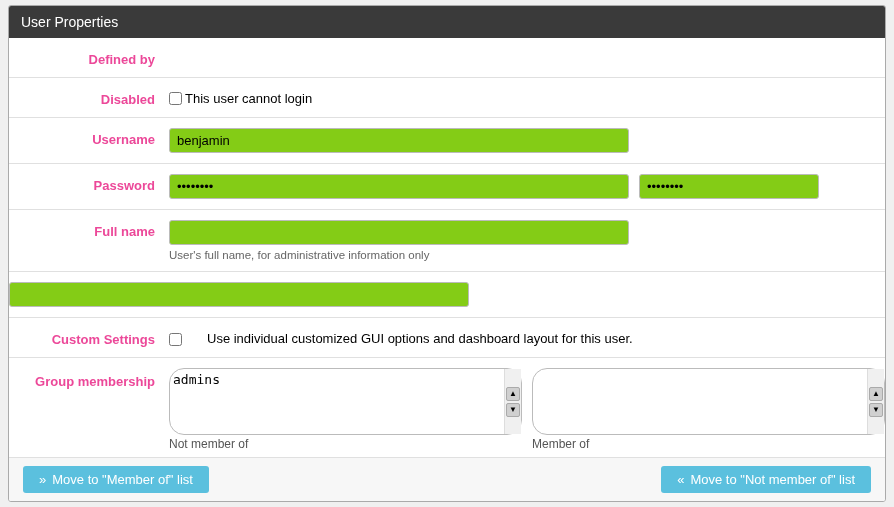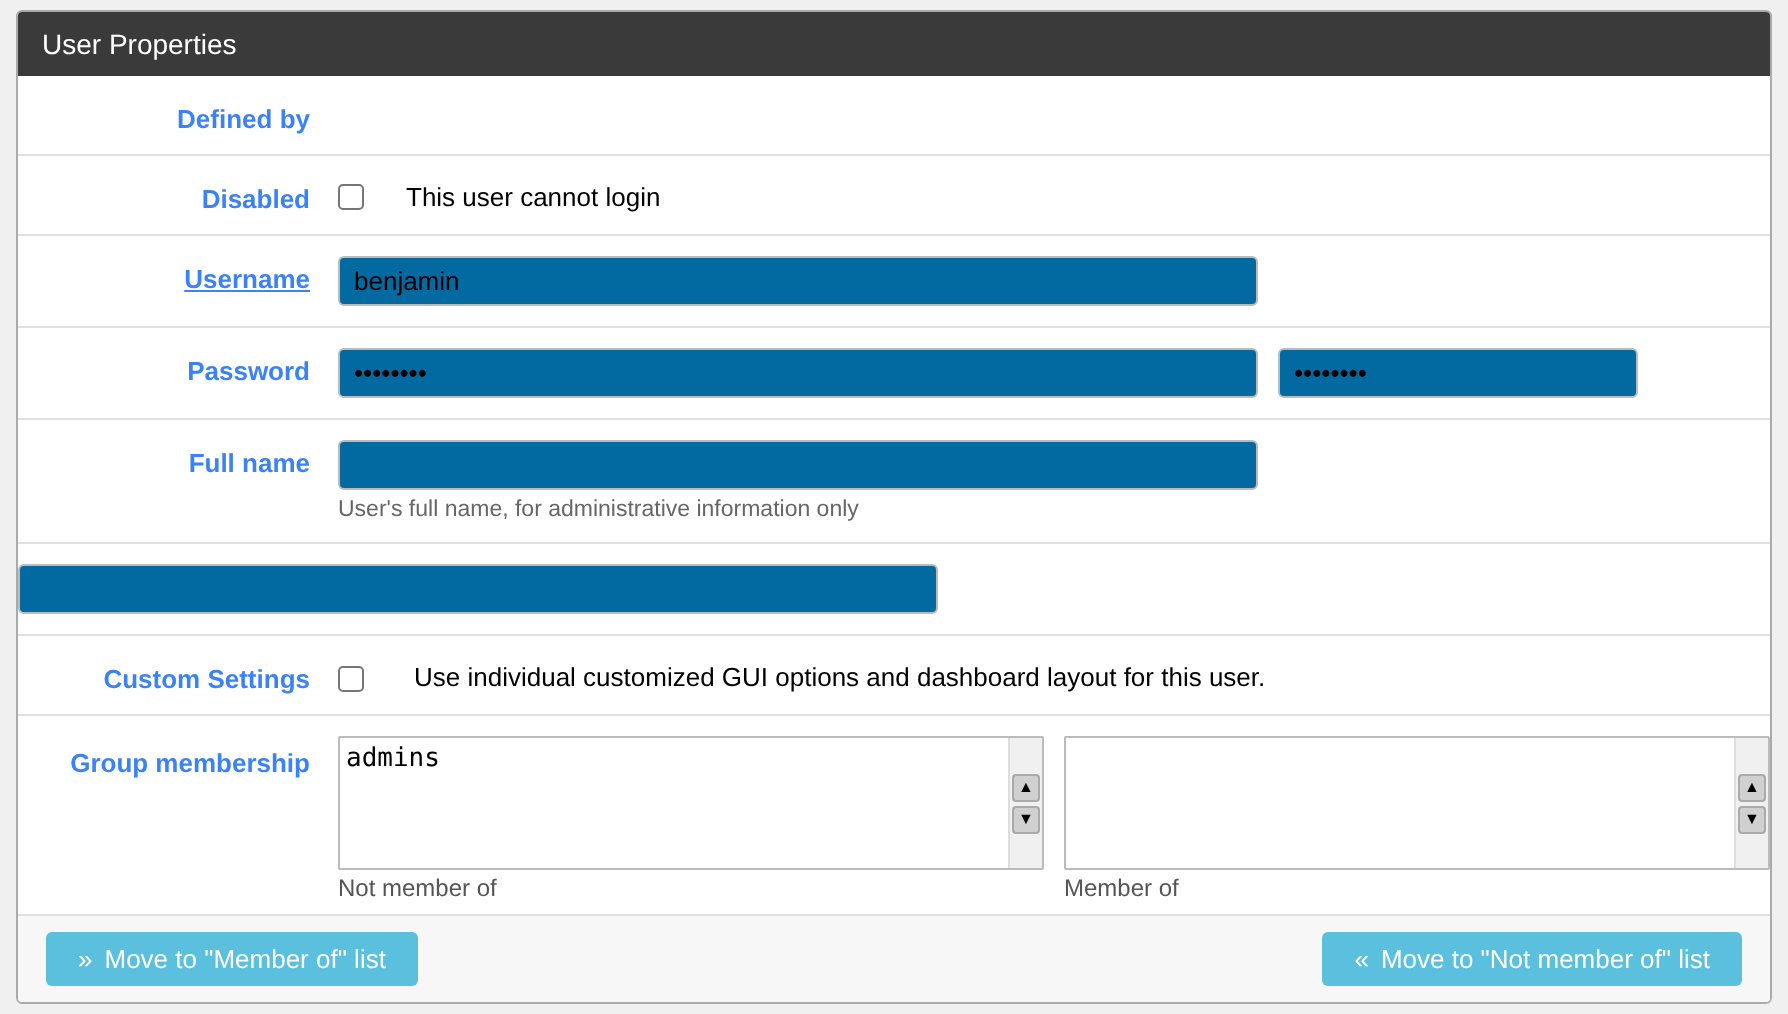--- a/index.html
+++ b/index.html
@@ -39,63 +39,62 @@
     .form-row:last-child {
       border-bottom: none;
     }
     .label-col {
       width: 160px;
       min-width: 160px;
       text-align: right;
       padding-right: 14px;
       padding-top: 4px;
       font-weight: bold;
-      color: #3b82f6;
+      color: #ec4899;
     }
     .label-col.underline span {
-      text-decoration: underline;
       margin-top: 39px;
     }
     .content-col {
       flex: 1;
       display: flex;
       flex-direction: column;
       gap: 4px;
     }
     .hint-text {
       color: #666;
       font-size: 11.5px;
     }
     input[type="text"],
     input[type="password"] {
       border: 1px solid #bbb;
       border-radius: 3px;
       padding: 4px 7px;
       font-size: 13px;
       outline: none;
-      background: #0369a1;
+      background: #84cc16;
     }
     .input-main {
       width: 460px;
     }
     .password-row {
       display: flex;
       gap: 10px;
       align-items: center;
     }
     .input-password {
       width: 460px;
     }
     .input-password2 {
       width: 180px;
     }
     .checkbox-row {
       display: flex;
       align-items: center;
-      gap: 21px;
+      gap: 3px;
       padding-top: 3px;
     }
     .custom-settings-row {
       display: flex;
       align-items: flex-start;
       gap: 25px;
       padding-top: 3px;
     }
     
     .group-section {
@@ -103,21 +102,21 @@
       gap: 10px;
       width: 100%;
     }
     .group-box {
       display: flex;
       flex-direction: column;
       gap: 2px;
     }
     .listbox-wrapper {
       border: 1px solid #bbb;
-      border-radius: 1px;
+      border-radius: 15px;
       background: #fff;
       display: flex;
     }
     .listbox {
       width: 100%;
       height: 65px;
       border: none;
       outline: none;
       font-size: 13px;
       padding: 3px;

